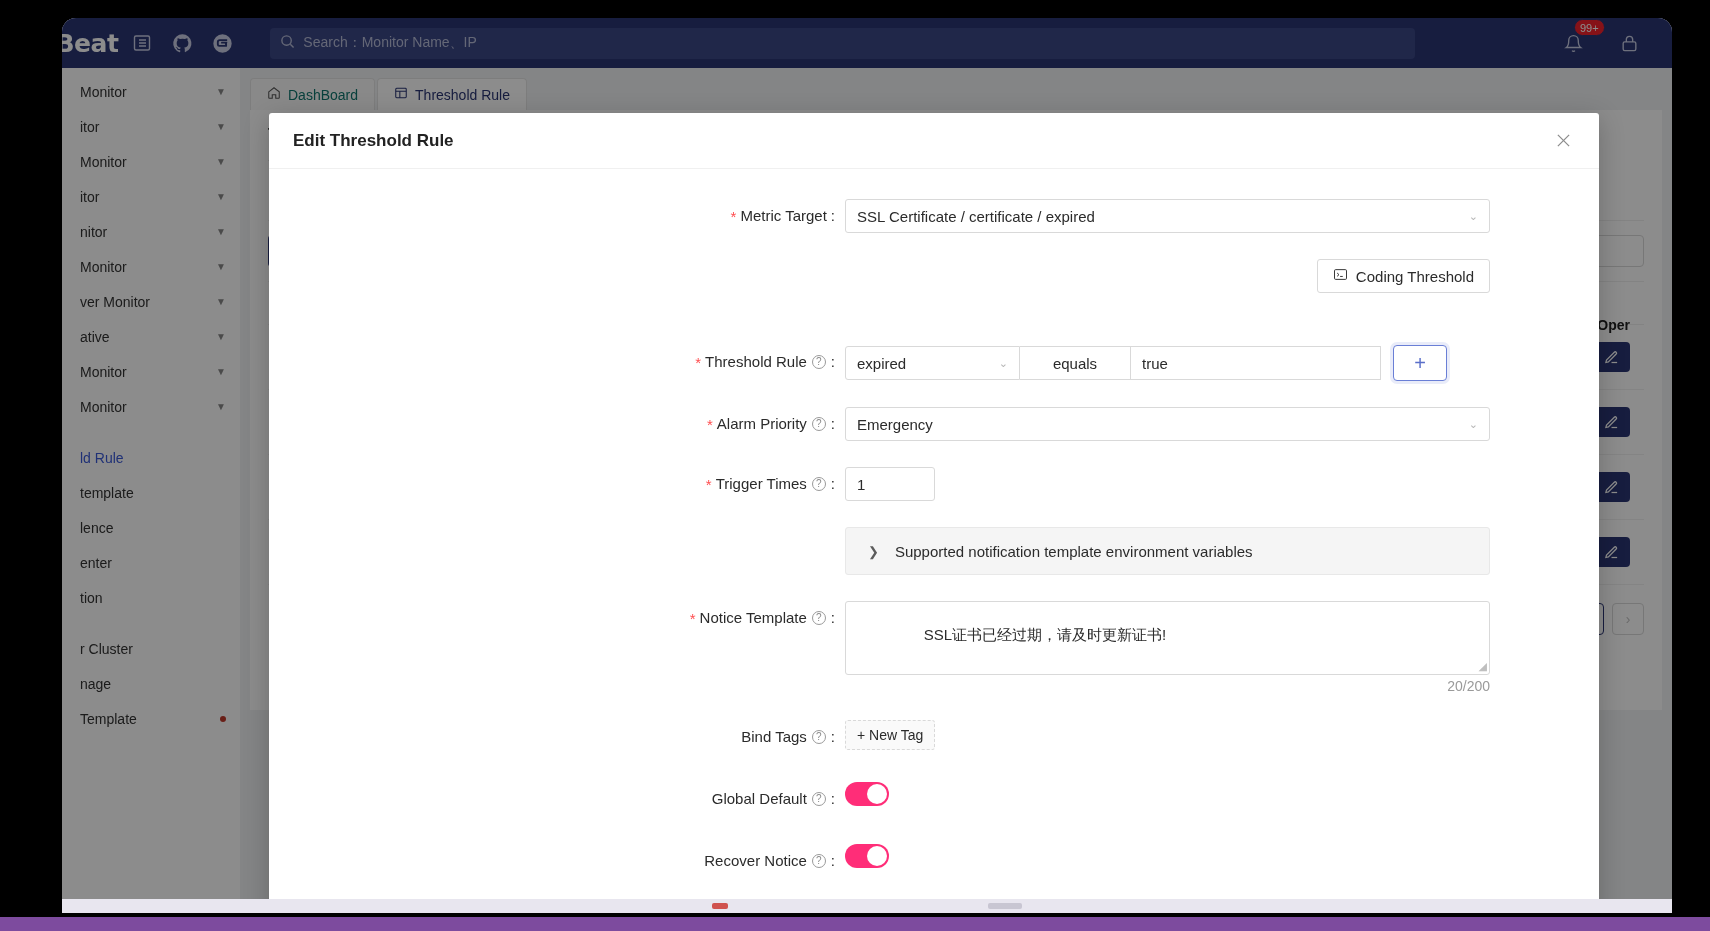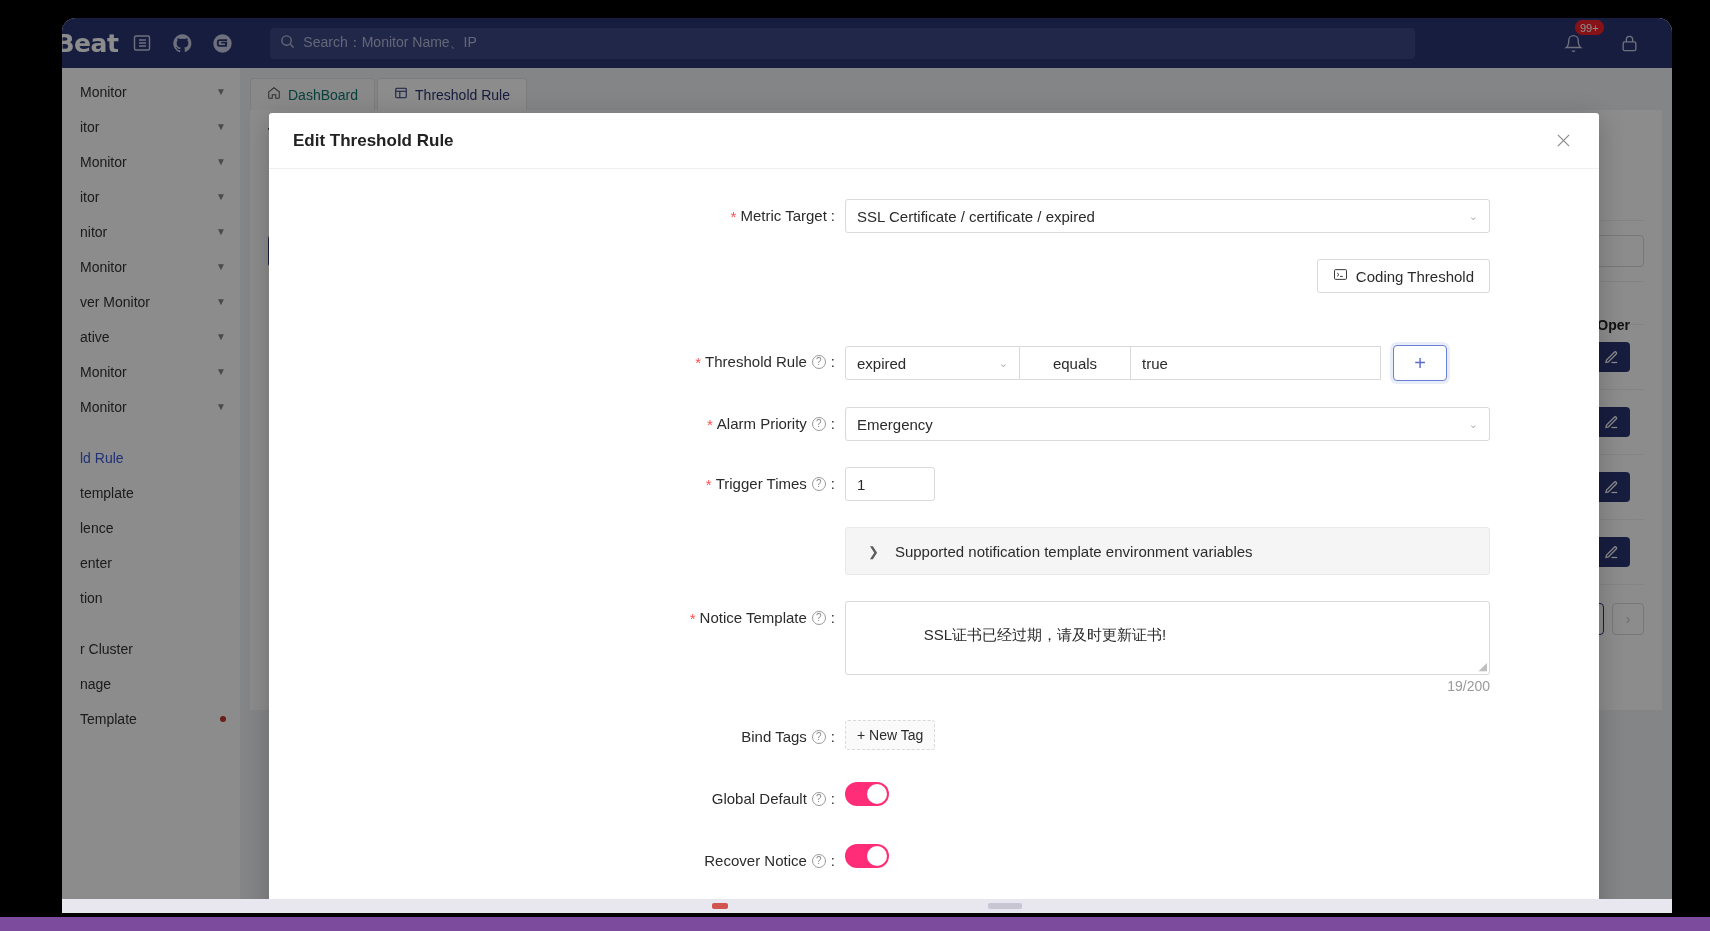--- a/index.html
+++ b/index.html
@@ -747,21 +747,21 @@
             <span>Notice Template</span>
             <span class="qm">?</span>
             <span>:</span>
           </div>
           <div class="fctl">
             <div class="ta-wrap">
               <div class="ta">
                 <span>SSL证书已经过期，请及时更新证书!</span>
                 <span class="grip">◢</span>
               </div>
-              <div class="counter">19/200</div>
+              <div class="counter">20/200</div>
             </div>
           </div>
         </div>
 
         <div class="frow" style="margin-bottom:28px;">
           <div class="flabel">
             <span>Bind Tags</span>
             <span class="qm">?</span>
             <span>:</span>
           </div>

